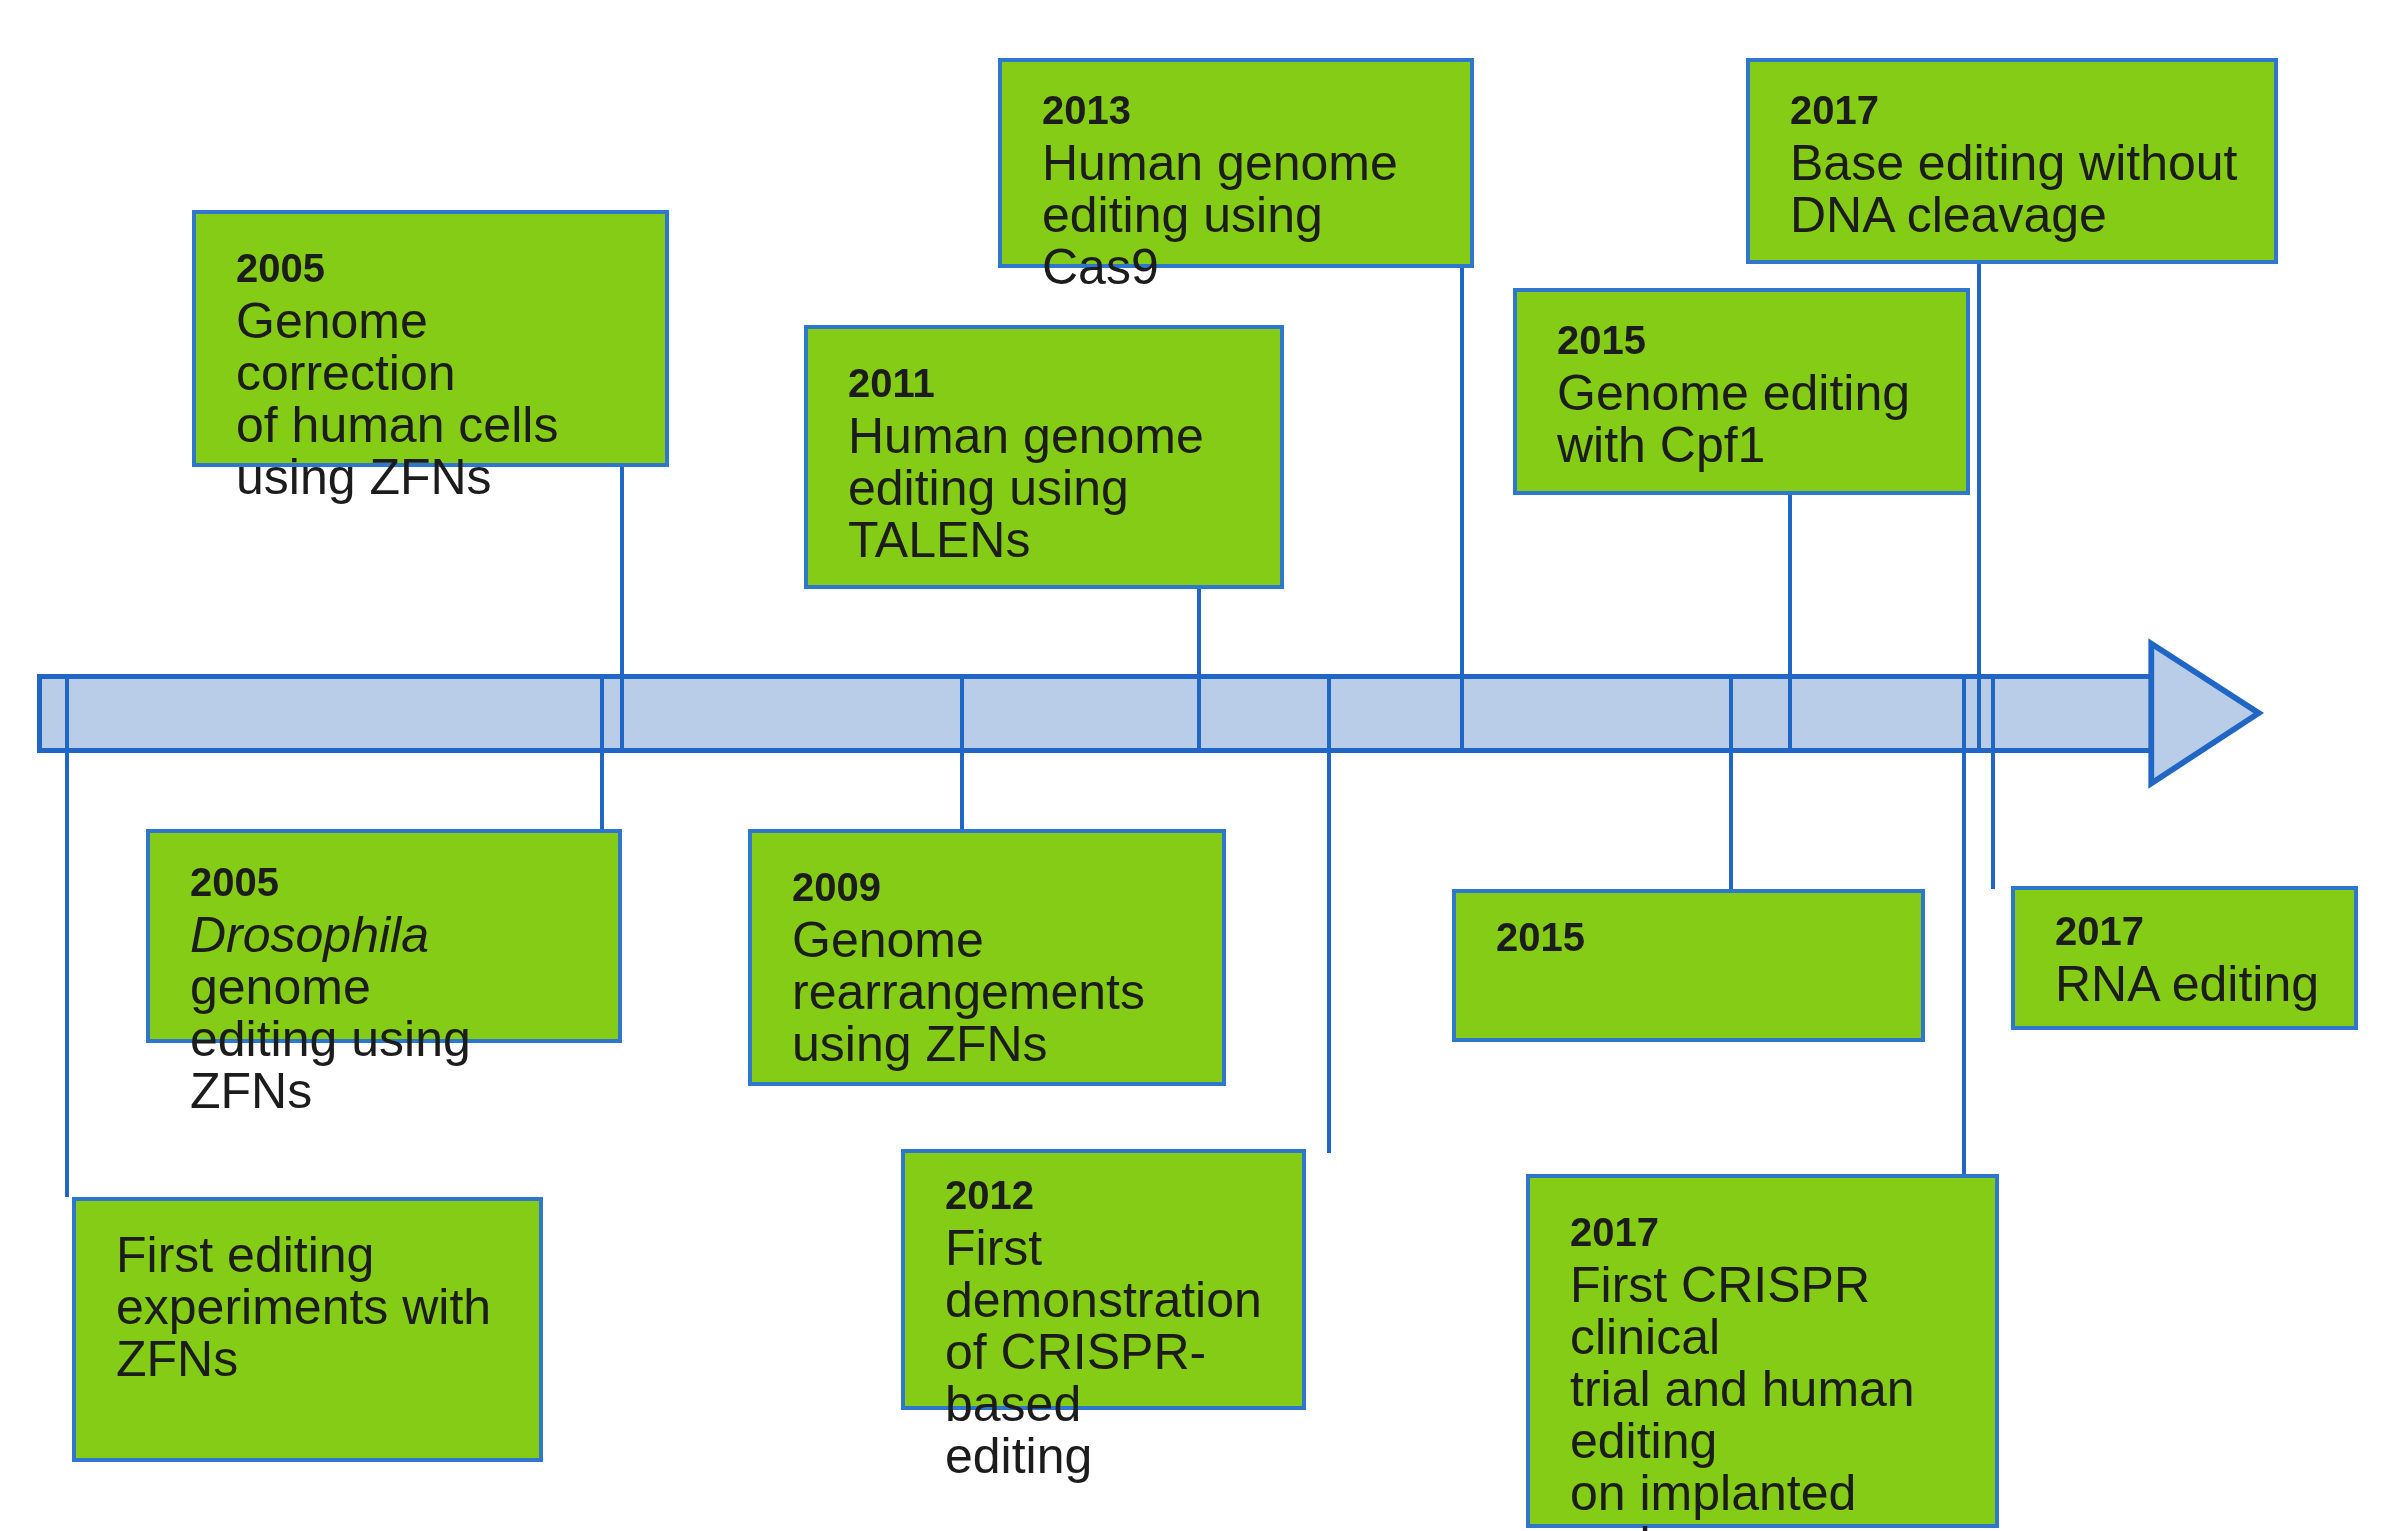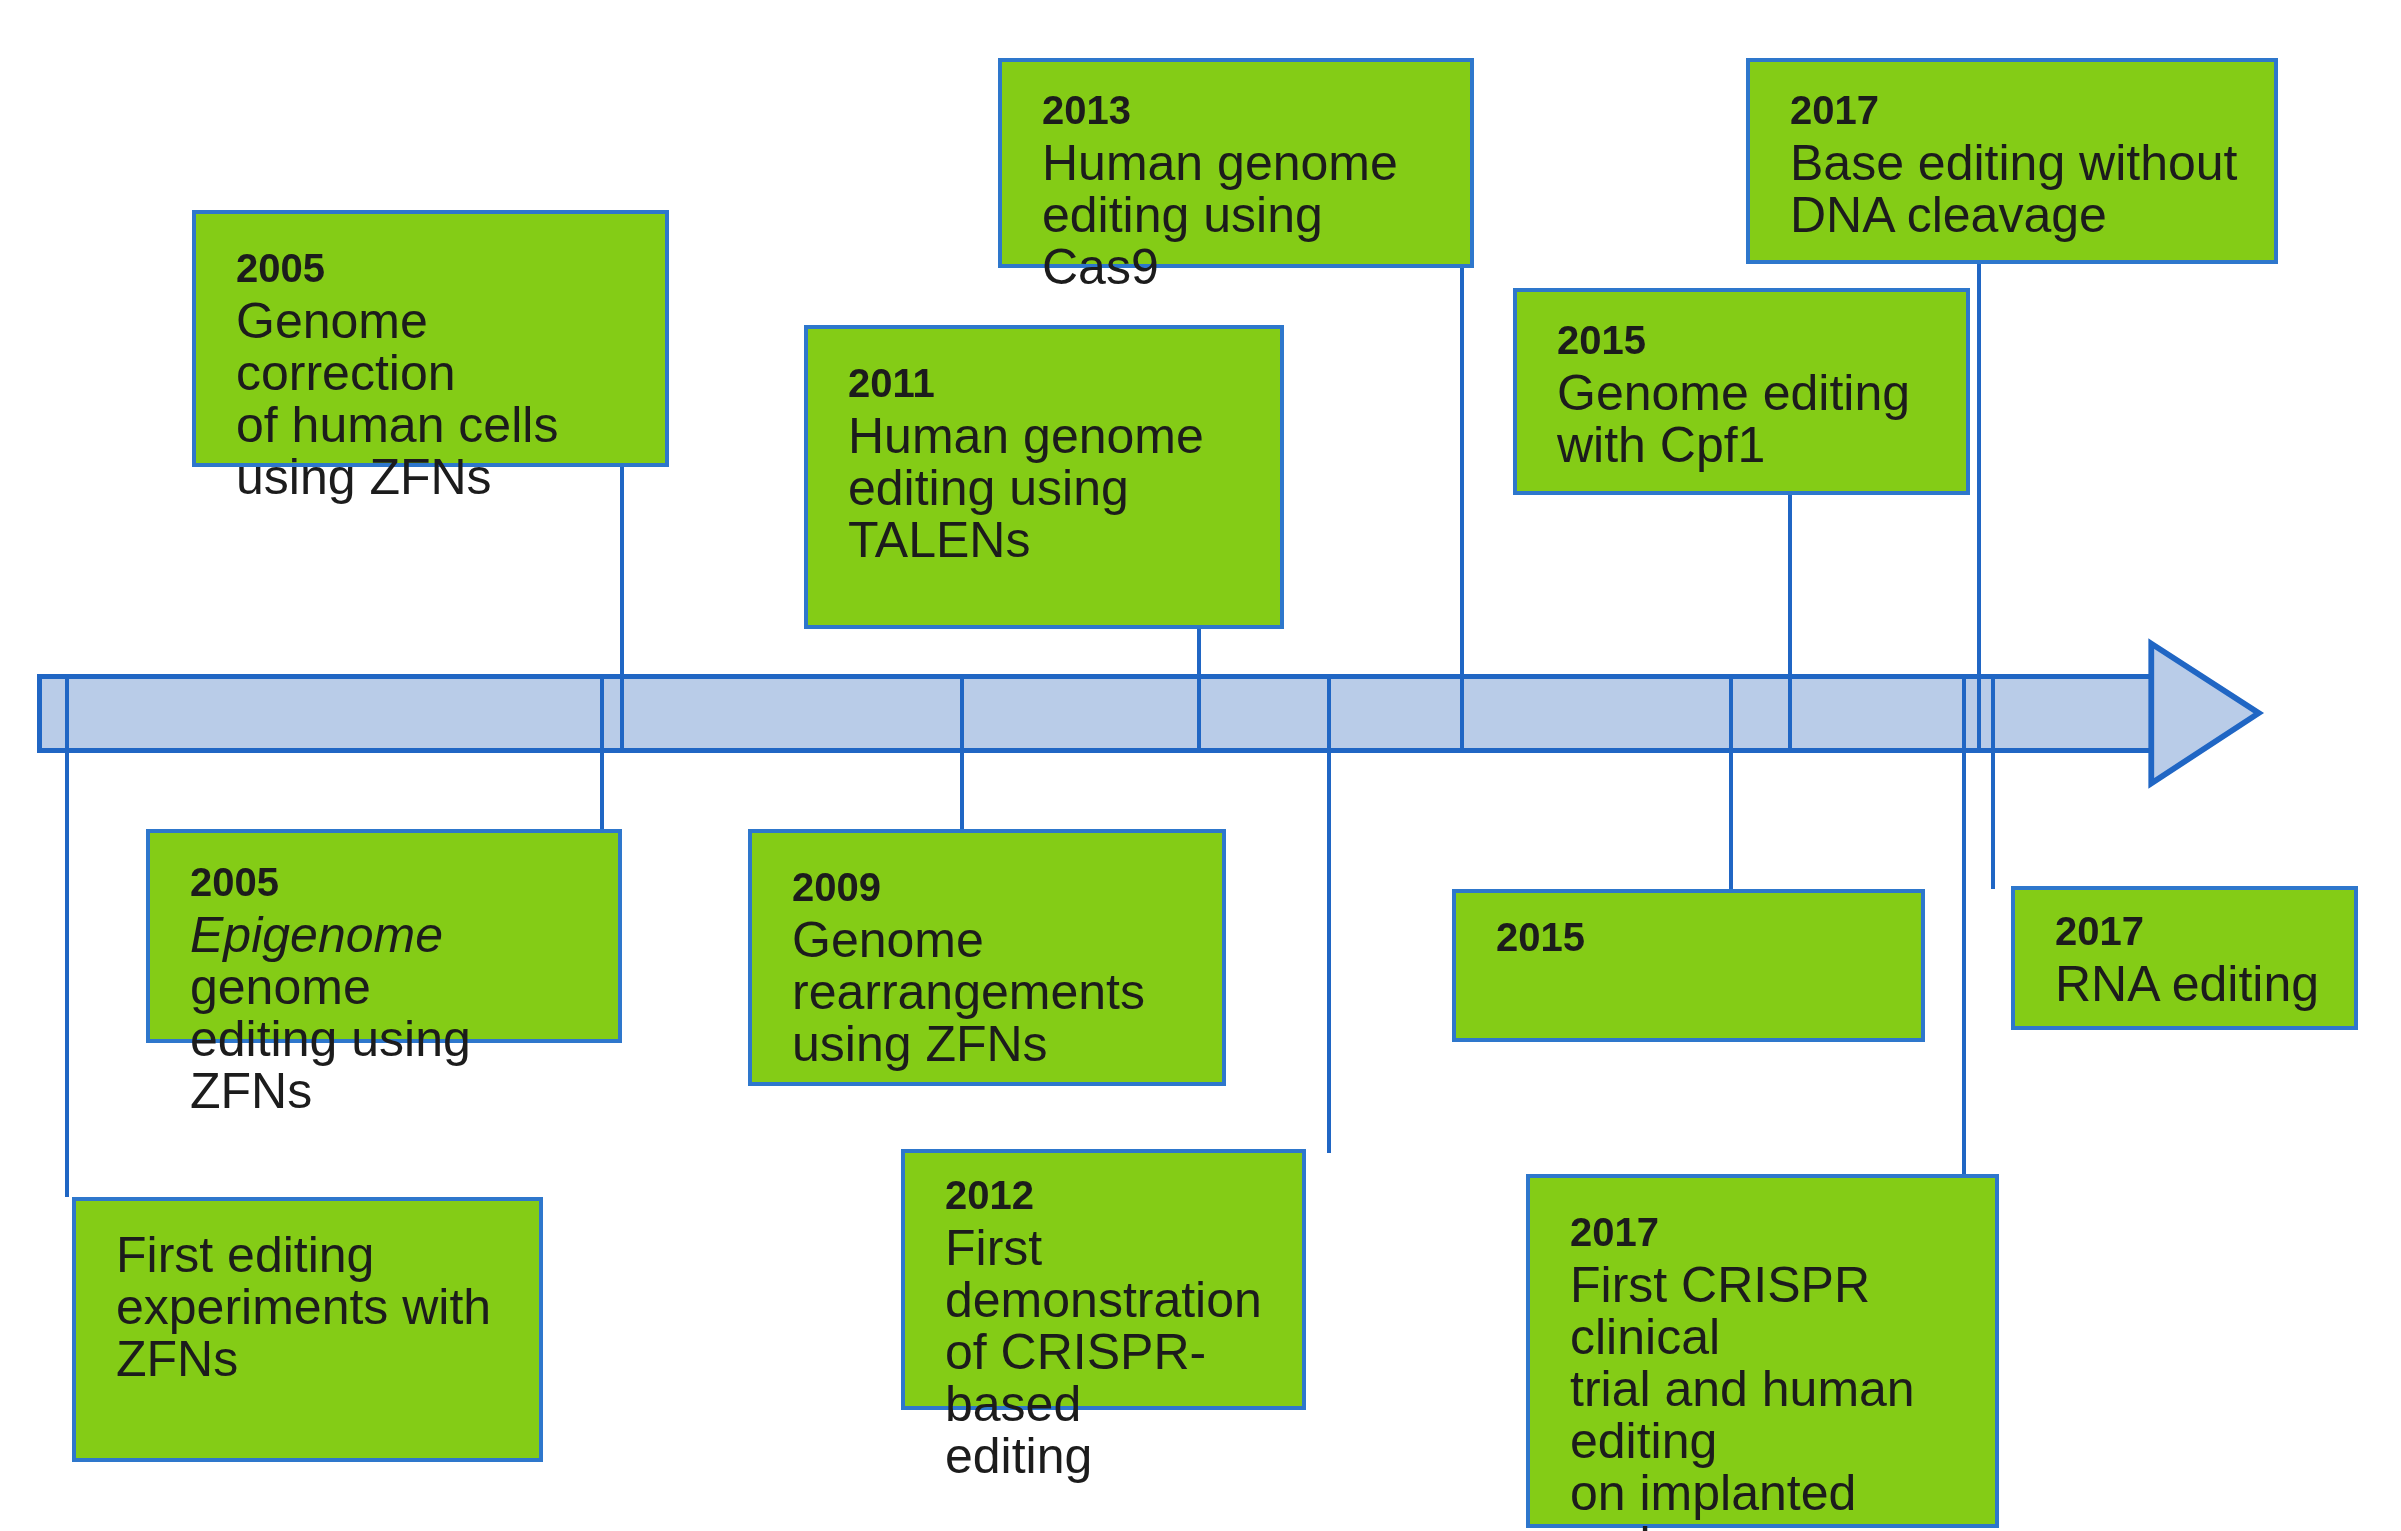--- a/index.html
+++ b/index.html
@@ -47,21 +47,21 @@
   <div class="conn" style="left:1977px;top:262px; height:490px;"></div>
   <div class="conn" style="left:1991px;top:674px; height:215px;"></div>
 
   <div class="box" style="left:192px;top:210px;width:477px;height:257px;">
     <div class="year">2005</div>
     <div class="desc">Genome correction
 of human cells
 using ZFNs</div>
   </div>
 
-  <div class="box" style="left:804px;top:325px;width:480px;height:304px;">
+  <div class="box" style="left:804px;top:325px;width:480px;height:264px;">
     <div class="year">2011</div>
     <div class="desc">Human genome
 editing using
 TALENs</div>
   </div>
 
   <div class="box" style="left:998px;top:58px;width:476px;height:210px;padding-top:21.5px;">
     <div class="year">2013</div>
     <div class="desc">Human genome
 editing using Cas9</div>
@@ -80,21 +80,21 @@
   </div>
 
   <div class="box" style="left:72px;top:1197px;width:471px;height:265px;">
     <div class="desc">First editing
 experiments with
 ZFNs</div>
   </div>
 
   <div class="box" style="left:146px;top:829px;width:476px;height:214px;padding-top:23px;">
     <div class="year">2005</div>
-    <div class="desc"><span class="italic">Epigenome</span><span> genome
+    <div class="desc"><span class="italic">Drosophila</span><span> genome
 editing using ZFNs</span></div>
   </div>
 
   <div class="box" style="left:748px;top:829px;width:478px;height:257px;">
     <div class="year">2009</div>
     <div class="desc">Genome
 rearrangements
 using ZFNs</div>
   </div>
 

